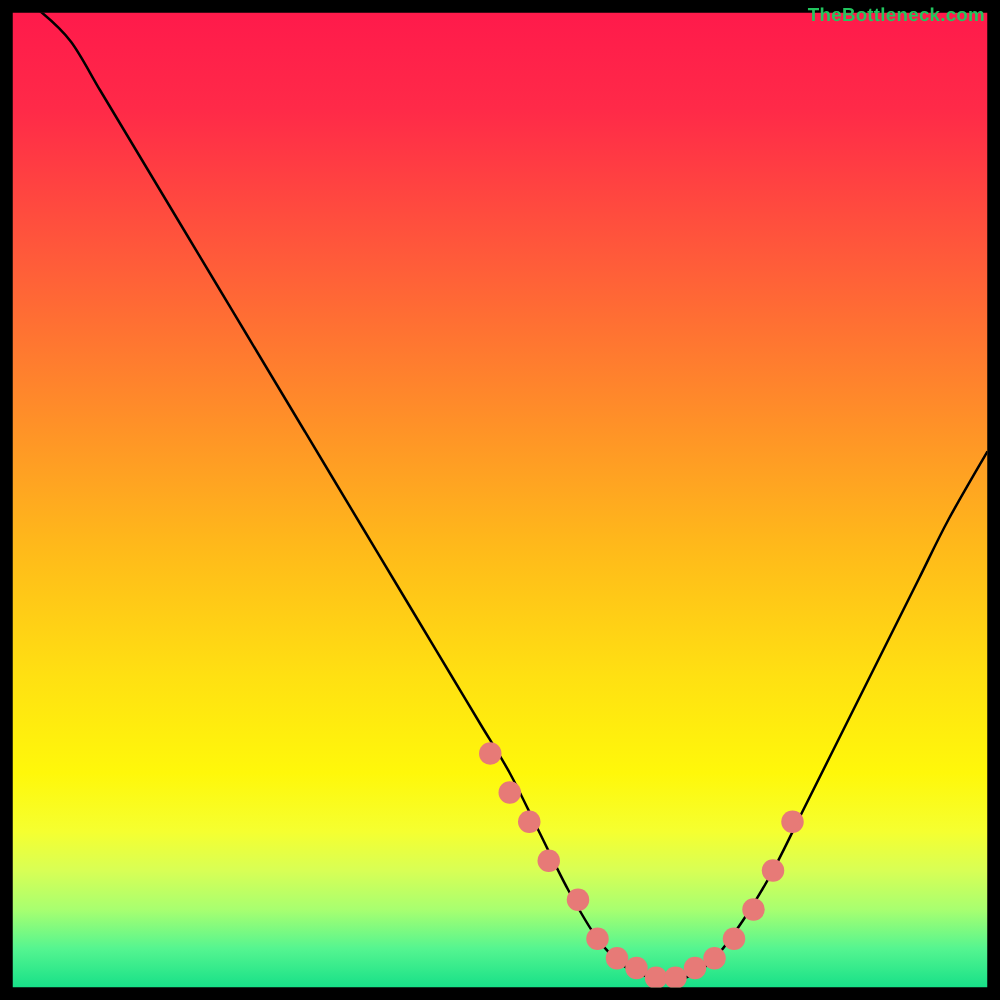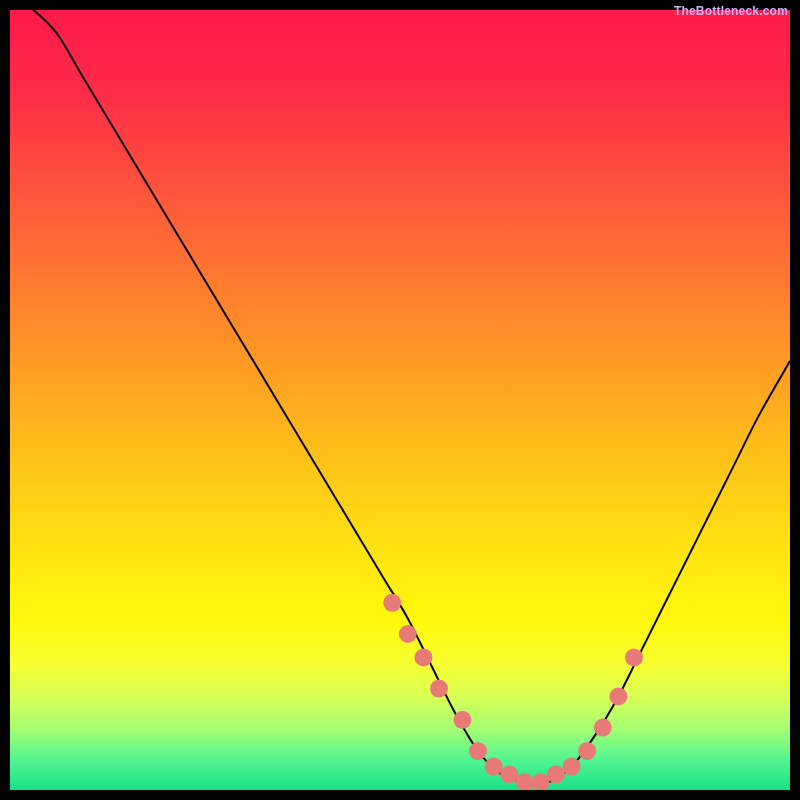--- a/index.html
+++ b/index.html
@@ -23,23 +23,23 @@
     left: 0;
     top: 0;
     width: 780px;
     height: 780px;
   }
   .attribution {
     position: absolute;
     right: 12px;
     top: 4px;
     font-family: Arial, Helvetica, sans-serif;
-    font-size: 12px;
+    font-size: 15px;
     font-weight: 600;
-    color: #c4b5fd;
+    color: #22c55e;
     letter-spacing: 0.2px;
   }
   svg {
     display: block;
   }
 </style>
 </head>
 <body>
 
 <div class="frame">

